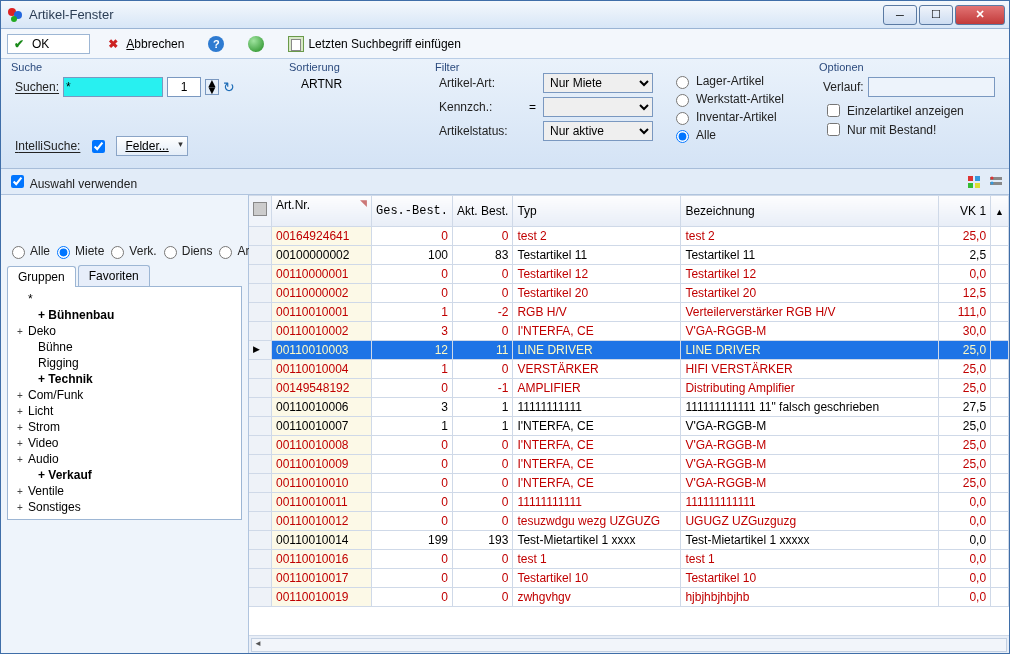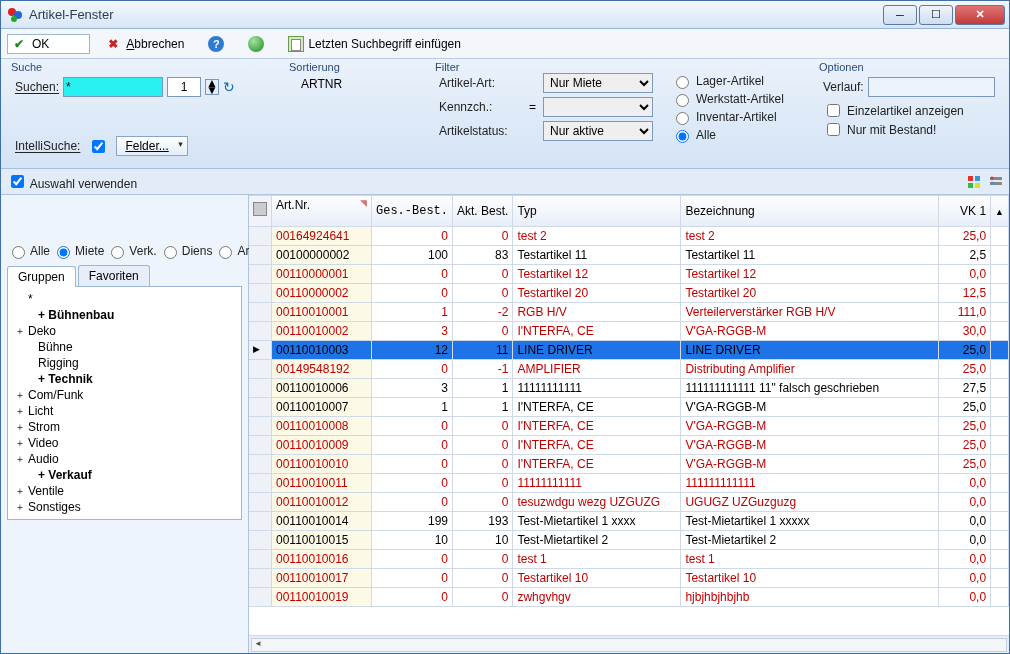--- a/index.html
+++ b/index.html
@@ -77,21 +77,21 @@
   .col-akt { width: 40px; text-align: right; }
   .col-typ { width: 168px; margin-top: 42px; }
   .col-bez { }
   .col-vk { width: 52px; text-align: right; }
   .col-last { width: 16px; }
   td.sel { background: #eef2f8; }
   td.artnr { background: #fcf9e7; }
   tr.red td { color: #c00000; }
   tr.red td.artnr { color: #c00000; }
   tr.black td { color: #000; }
-  tr.selected td { background: #1e74e6; color: #000000; }
+  tr.selected td { background: #1e74e6; color: #fef9c3; }
   tr.selected td.sel { background:#eef2f8; color:#000; position:relative;}
   tr.selected td.sel::after{content:"▶"; font-size:9px; color:#000; position:absolute; left:4px; top:3px;}
   td.num { text-align: right; }
   .grid-footer { height: 18px; background: #e8eef7; border-top:1px solid #cfd9e8; display:flex; align-items:center; }
   .grid-footer .hscroll { flex:1; height:14px; background:#f2f5fa; border:1px solid #c3d0e2; margin:0 2px; position:relative;}
   .grid-footer .hscroll::before{content:"◄"; position:absolute; left:2px; font-size:8px; color:#555;}
   .th-inner{display:flex; align-items:flex-start; height:100%; gap:3px;}
   .sort-ico{ font-size:9px; color:#c77; margin-left:auto; }
   .print-ico{ width:14px; height:14px; background:#ccc; border:1px solid #888; display:inline-block;}
 </style>
@@ -406,20 +406,30 @@
                 <td class="artnr">00110010003</td>
                 <td class="num">12</td>
                 <td class="num">11</td>
                 <td>LINE DRIVER</td>
                 <td>LINE DRIVER</td>
                 <td class="num">25,0</td>
                 <td></td>
               </tr>
               <tr class="red">
                 <td class="sel"></td>
+                <td class="artnr">00110010004</td>
+                <td class="num">1</td>
+                <td class="num">0</td>
+                <td>VERSTÄRKER</td>
+                <td>HIFI VERSTÄRKER</td>
+                <td class="num">25,0</td>
+                <td></td>
+              </tr>
+              <tr class="red">
+                <td class="sel"></td>
                 <td class="artnr">00149548192</td>
                 <td class="num">0</td>
                 <td class="num">-1</td>
                 <td>AMPLIFIER</td>
                 <td>Distributing Amplifier</td>
                 <td class="num">25,0</td>
                 <td></td>
               </tr>
               <tr class="black">
                 <td class="sel"></td>
@@ -494,30 +504,20 @@
               <tr class="black">
                 <td class="sel"></td>
                 <td class="artnr">00110010014</td>
                 <td class="num">199</td>
                 <td class="num">193</td>
                 <td>Test-Mietartikel 1 xxxx</td>
                 <td>Test-Mietartikel 1 xxxxx</td>
                 <td class="num">0,0</td>
                 <td></td>
               </tr>
-              <tr class="black">
-                <td class="sel"></td>
-                <td class="artnr">00110010015</td>
-                <td class="num">10</td>
-                <td class="num">10</td>
-                <td>Test-Mietartikel 2</td>
-                <td>Test-Mietartikel 2</td>
-                <td class="num">0,0</td>
-                <td></td>
-              </tr>
               <tr class="red">
                 <td class="sel"></td>
                 <td class="artnr">00110010016</td>
                 <td class="num">0</td>
                 <td class="num">0</td>
                 <td>test 1</td>
                 <td>test 1</td>
                 <td class="num">0,0</td>
                 <td></td>
               </tr>

